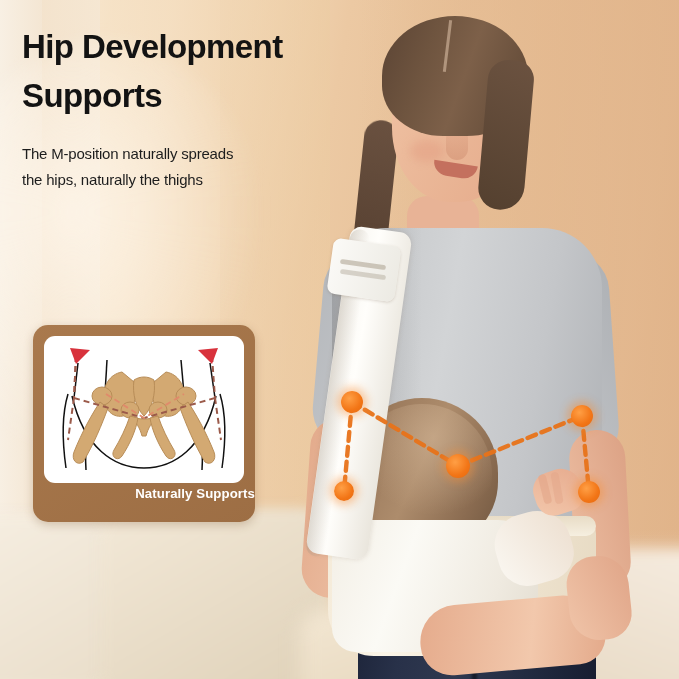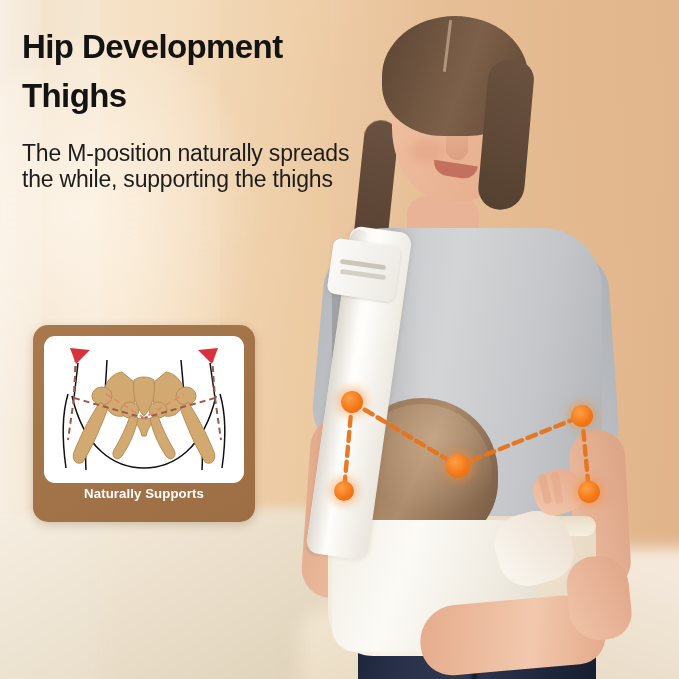--- a/index.html
+++ b/index.html
@@ -26,21 +26,21 @@
   .cushA{left:-70px;bottom:-10px;width:190px;height:175px;background:linear-gradient(150deg,#f7f0e4,#e9ddc9);}
   .cushB{left:100px;bottom:-24px;width:230px;height:195px;background:linear-gradient(150deg,#f3e9d8,#ded0b7);border-radius:30px;}
   .cushC{left:300px;bottom:-40px;width:200px;height:110px;background:linear-gradient(160deg,#f3e7d3,#e2d2b6);filter:blur(9px);}
   .cushD{right:-40px;bottom:-30px;width:180px;height:160px;background:linear-gradient(200deg,#f6ece0,#e6d8c2);filter:blur(7px);}
   .sofa-edge{position:absolute;left:-10px;bottom:96px;width:360px;height:60px;border-radius:40px;background:linear-gradient(180deg,#f4ecdf,#e9dcc6);filter:blur(8px);opacity:.9;}
 
   
   .headline{position:absolute;left:22px;top:22px;width:420px;
     font-size:33px;line-height:49px;font-weight:bold;color:#131313;letter-spacing:-.6px;}
   .subtext{position:absolute;left:22px;top:141px;width:430px;
-    font-size:23px;line-height:25.5px;color:#1d1d1d;letter-spacing:-.2px;}
+    font-size:15px;line-height:25.5px;color:#1d1d1d;letter-spacing:-.2px;}
   .subtext div{white-space:nowrap;}
 
   
   .person{position:absolute;left:300px;top:0;width:379px;height:679px;}
   .neck{position:absolute;left:107px;top:196px;width:72px;height:70px;background:#e8b396;border-radius:20px;}
   .torso{position:absolute;left:32px;top:228px;width:270px;height:350px;
     background:linear-gradient(100deg,#bdbfc2 0%,#c9cbcd 18%,#d2d4d6 40%,#c4c6c9 70%,#aeb1b5 100%);
     border-radius:54px 60px 16px 16px;}
   .torso-sh{position:absolute;left:32px;top:228px;width:90px;height:330px;border-radius:54px 0 0 0;
     background:linear-gradient(90deg,rgba(120,122,126,.45),rgba(120,122,126,0));}
@@ -115,21 +115,21 @@
 
   
   .overlay{position:absolute;left:0;top:0;width:679px;height:679px;pointer-events:none;}
   .odot{position:absolute;border-radius:50%;background:radial-gradient(circle at 38% 34%,#ff9f45,#f27516 60%,#e5690f 100%);
     box-shadow:0 0 9px 4px rgba(247,140,50,.45);}
 
   
   .card{position:absolute;left:33px;top:325px;width:222px;height:197px;border-radius:15px;
     background:linear-gradient(150deg,#a9794d,#9d6e44);box-shadow:0 3px 10px rgba(120,84,48,.28);}
   .card-panel{position:absolute;left:44px;top:336px;width:200px;height:147px;border-radius:11px;background:#fff;overflow:hidden;}
-  .card-caption{position:absolute;left:33px;top:485px;width:222px;text-align:center;
+  .card-caption{position:absolute;left:33px;top:485px;width:222px;text-align:right;
     color:#fff;font-size:13.2px;line-height:17px;font-weight:bold;letter-spacing:.1px;}
 </style>
 </head>
 <body>
 
 <div id="scene">
 
   <div class="bg-base"></div>
   <div class="bg-vband vb1"></div>
   <div class="bg-vband vb2"></div>
@@ -206,25 +206,25 @@
   <div id="m-dots">
       <div class="odot" style="left: 341px; top: 391px; width: 22px; height: 22px;"></div>
       <div class="odot" style="left: 334px; top: 481px; width: 20px; height: 20px;"></div>
       <div class="odot" style="left: 446px; top: 454px; width: 24px; height: 24px;"></div>
       <div class="odot" style="left: 571px; top: 405px; width: 22px; height: 22px;"></div>
       <div class="odot" style="left: 578px; top: 481px; width: 22px; height: 22px;"></div>
     </div>
 
   <div class="headline">
     <div>Hip Development</div>
-    <div>Thighs</div>
+    <div>Supports</div>
   </div>
   <div class="subtext">
     <div>The M-position naturally spreads</div>
-    <div>the while, supporting the thighs</div>
+    <div>the hips, naturally the thighs</div>
   </div>
 
   <div class="card"></div>
   <div class="card-panel">
     <svg viewBox="0 0 200 147" width="200" height="147">
 
       <g stroke="#111" stroke-width="1.5" fill="none">
         <path d="M34 27 L30 62"></path>
         <path d="M63 24 L61 58"></path>
         <path d="M137 24 L140 58"></path>

